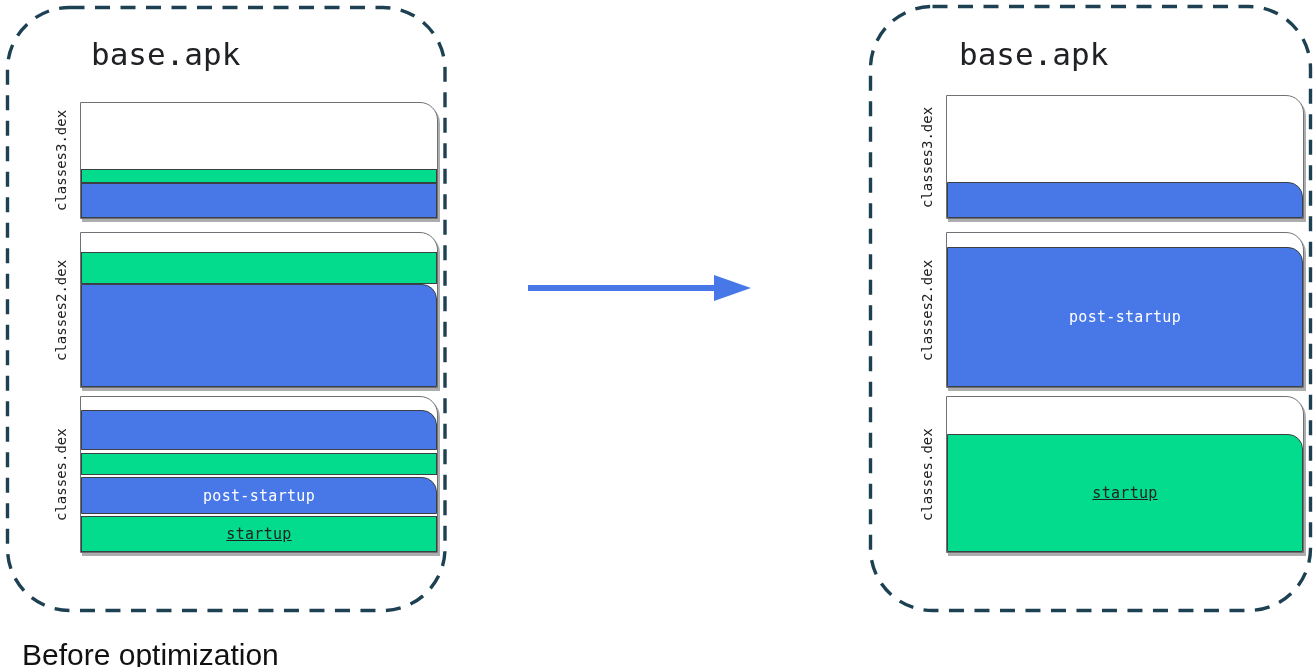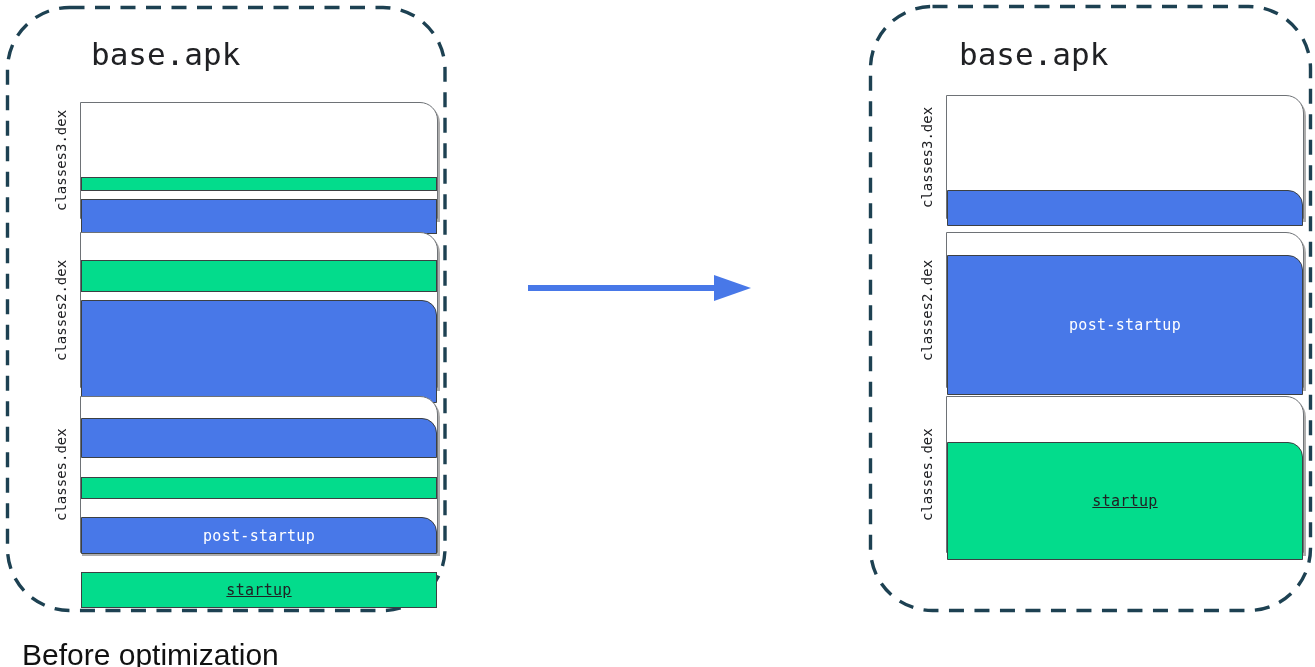--- a/index.html
+++ b/index.html
@@ -20,21 +20,21 @@
     font-family:"DejaVu Sans Mono","Liberation Mono",monospace;
     font-size:31px; color:var(--text_dark); white-space:nowrap;
   }
 
   .page {
     position:absolute; width:358px; background:#ffffff;
     border:1px solid var(--page_border);
     border-top-right-radius:18px;
     box-shadow:2px 3px 0 rgba(0,0,0,0.32);
     box-sizing:border-box;
-    display:flex; flex-direction:column;gap:8px;
+    display:flex; flex-direction:column;
   }
   .seg {
     width:100%; box-sizing:border-box; flex:0 0 auto;
     display:flex; align-items:center; justify-content:center;
     font-family:"DejaVu Sans Mono","Liberation Mono",monospace;
     font-size:15px; letter-spacing:0.3px;
   }
   .seg.white { background:transparent; border:none; }
   .seg.blue  { background:var(--blue);  border:1px solid var(--segment_border); }
   .seg.green { background:var(--green); border:1px solid var(--segment_border);text-decoration:underline; }

